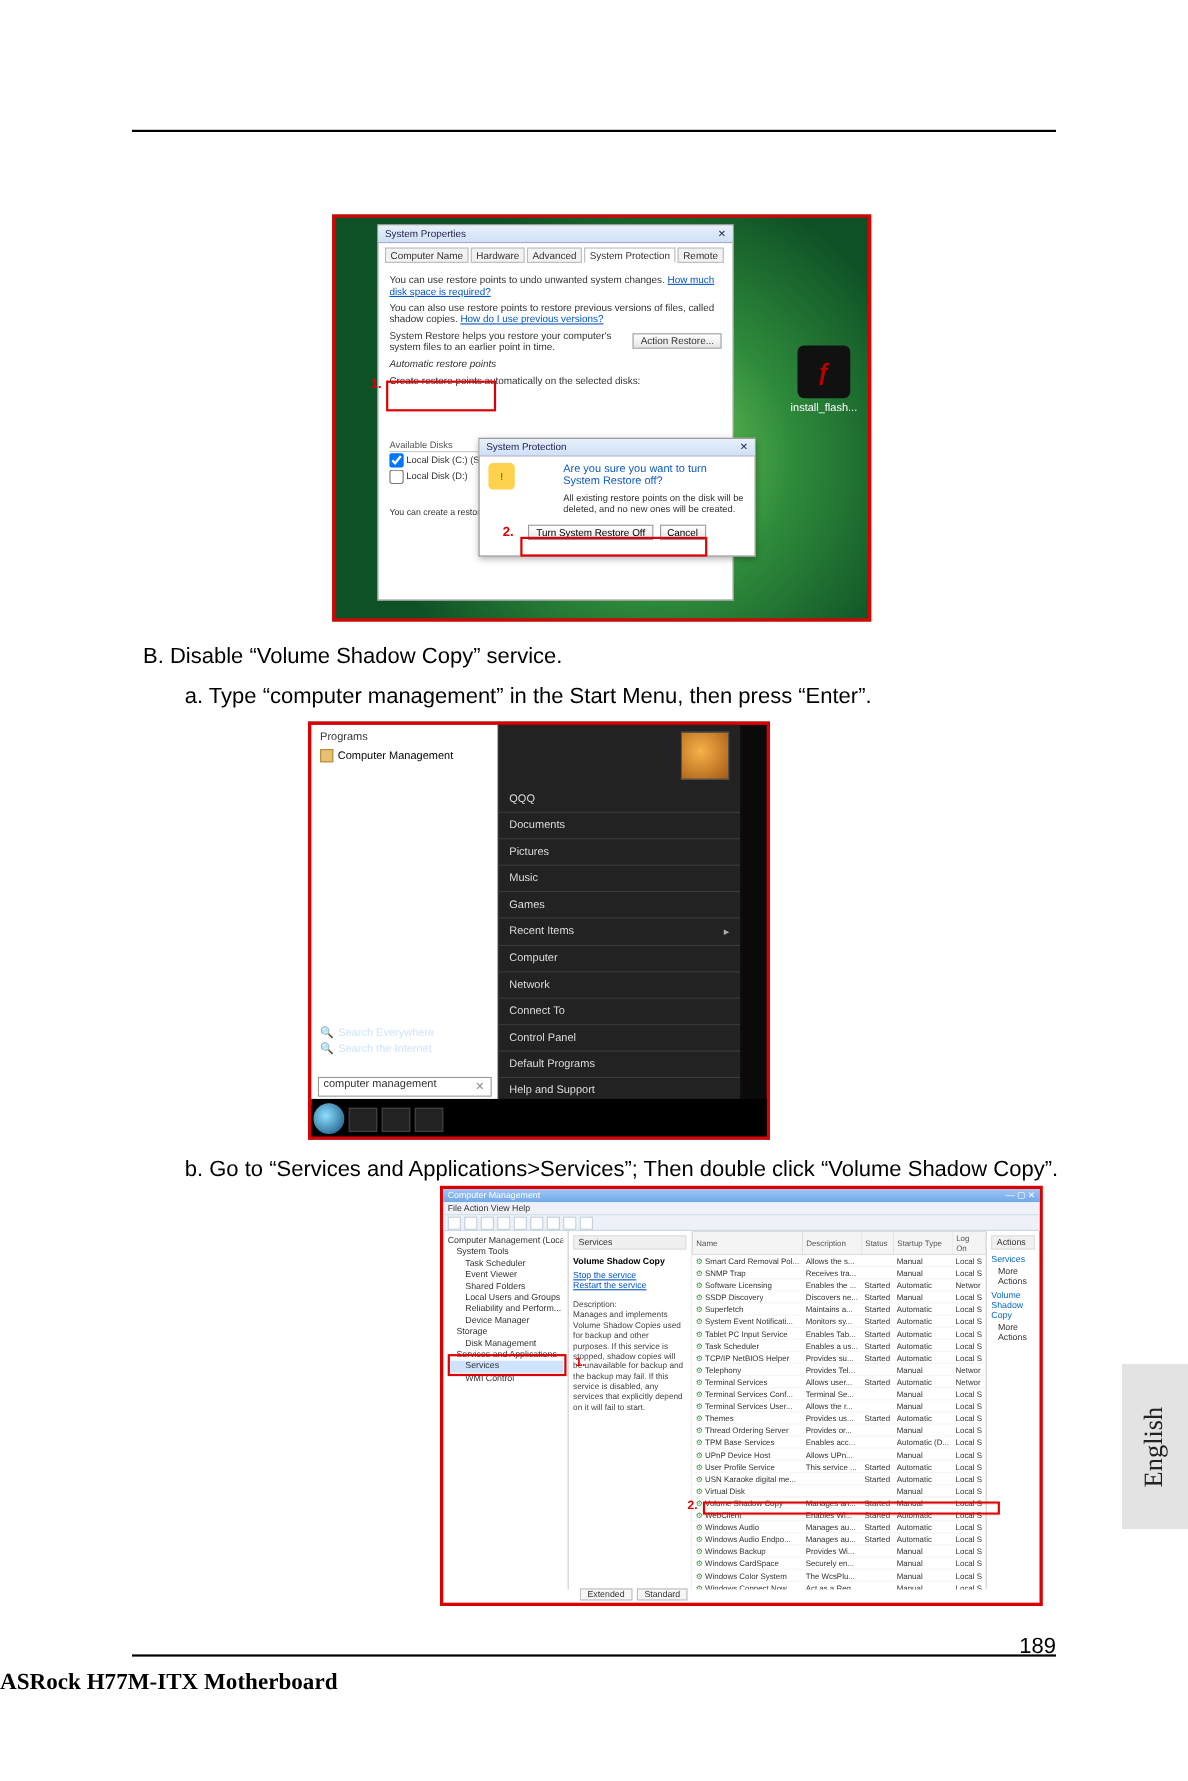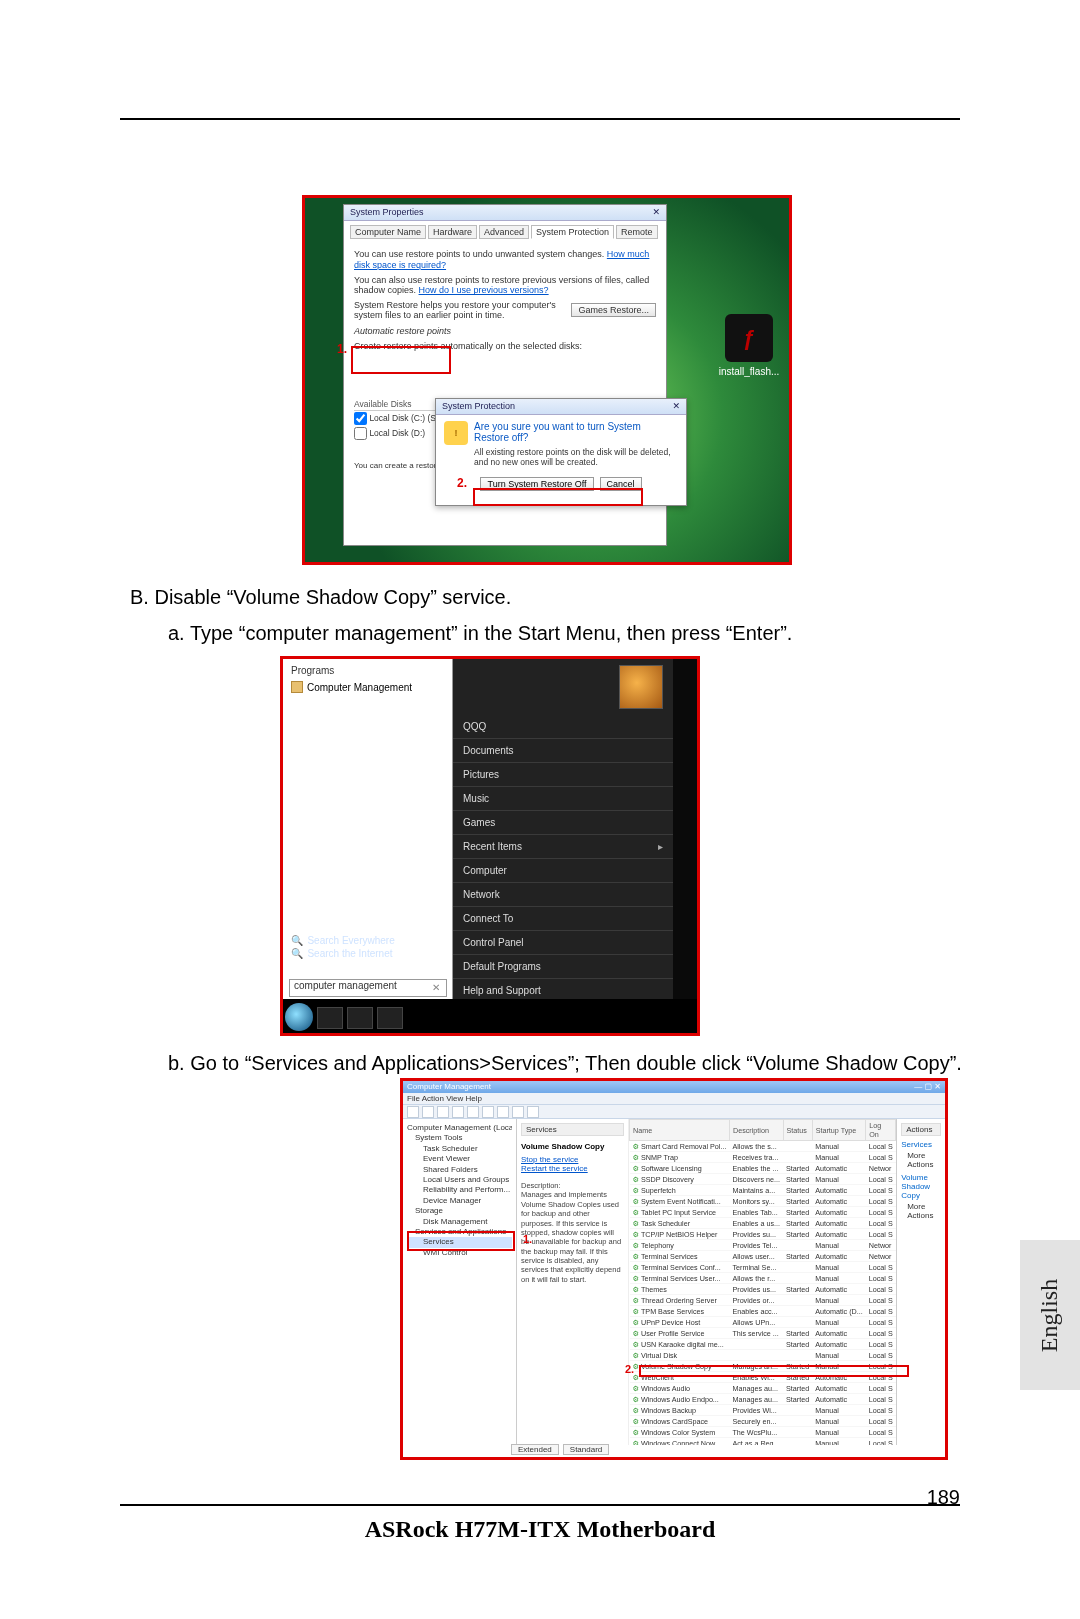--- a/index.html
+++ b/index.html
@@ -55,21 +55,21 @@
   .shot1 .callout1-label {
     position:absolute; left:32px; top:144px; color:#d00; font-size:12px; font-weight:bold;
   }
   .shot1 .popup {
     position: absolute; left: 130px; top: 200px; width: 252px; height: 108px;
     background:#fff; border:1px solid #888; box-shadow: 0 2px 6px rgba(0,0,0,.3);
   }
   .popup .ptitle { height:16px; background:linear-gradient(#e8f0fb,#cfe0f6); border-bottom:1px solid #aac; font-size:9px; padding:2px 6px; color:#225; display:flex; justify-content:space-between;}
   .popup .pbody { display:flex; gap:6px; padding:6px 8px; font-size:9px; }
   .popup .picon { width:24px; height:24px; background:#ffd24d; border-radius:4px; display:flex;align-items:center;justify-content:center;color:#a66b00;font-weight:bold;}
-  .popup .pmain { flex:1; }
+  .popup .pmain { flex:1;margin-left:38px; }
   .popup .pmain .q { color:#0a59c4; font-size:10px; margin-bottom:4px;}
   .popup .pmain .d { color:#333; font-size:8.5px; line-height:1.2;}
   .popup .pbtns { display:flex; gap:6px; justify-content:center; padding:4px 8px 6px; }
   .shot1 .callout2 {
     position:absolute; left:168px; top:290px; width:170px; height:18px; border:2px solid #d00;
   }
   .shot1 .callout2-label {
     position:absolute; left:152px; top:278px; color:#d00; font-size:12px; font-weight:bold;
   }
 
@@ -157,37 +157,37 @@
   .shot3 .vsc-row-callout {
     position:absolute; left:236px; top:284px; width:270px; height:12px; border:2px solid #d00;
   }
   .shot3 .vsc-row-label {
     position:absolute; left:222px; top:282px; color:#d00; font-size:11px; font-weight:bold;
   }
   .shot3 .actions { width:72px; padding:4px; font-size:8px; }
   .shot3 .actions .ahdr { background:#f0f0f0; border:1px solid #ddd; padding:1px 4px; margin-bottom:4px; }
   .shot3 .actions .agrp { color:#06c; margin:4px 0 2px;}
   .shot3 .actions .aitem { color:#333; padding-left:6px;}
-  .shot3 .tabsbottom { position:absolute; left:108px; bottom:2px; display:flex; gap:4px; font-size:8px;}
+  .shot3 .tabsbottom { position:absolute; left:124px; bottom:2px; display:flex; gap:4px; font-size:8px;}
   .shot3 .tabsbottom .tb { border:1px solid #bbb; padding:0 6px; background:#f6f6f6;}
 
   
   .lang-tab {
     position:absolute; right:0; top:1240px; width:60px; height:150px;
     background:#e3e3e3; display:flex; align-items:center; justify-content:center;
   }
   .lang-tab span {
     transform: rotate(-90deg);
     font-family: "Times New Roman", serif;
     font-size:24px; color:#222;
   }
 
   
   .page-num { position:absolute; right:120px; top:1486px; font-size:20px; }
-  .footer-title { position:absolute; left:0; width:1080px; top:1516px; text-align:center; font-family:"Times New Roman",serif; font-size:24px; font-weight:bold; }
+  .footer-title { position:absolute; left:0; width:1080px; top:1516px; text-align:left; font-family:"Times New Roman",serif; font-size:21px; font-weight:bold; }
 </style>
 </head>
 <body>
 
 <div class="toprule"></div>
 
 <div class="shot1">
   <div class="desktop-grad"></div>
   <div class="flash-icon">ƒ</div>
   <div class="flash-label">install_flash...</div>
@@ -202,21 +202,21 @@
       <span class="tab">Hardware</span>
       <span class="tab">Advanced</span>
       <span class="tab active">System Protection</span>
       <span class="tab">Remote</span>
     </div>
     <div class="body">
       <p><span>You can use restore points to undo unwanted system changes. </span><a href="#">How much disk space is required?</a></p>
       <p><span>You can also use restore points to restore previous versions of files, called shadow copies. </span><a href="#">How do I use previous versions?</a></p>
       <div class="row">
         <span style="flex:1;padding-right:6px;">System Restore helps you restore your computer's system files to an earlier point in time.</span>
-        <span class="btn">Games Restore...</span>
+        <span class="btn">Action Restore...</span>
       </div>
       <p style="margin-top:6px;font-style:italic;">Automatic restore points</p>
       <p>Create restore points automatically on the selected disks:</p>
       <div class="disks">
         <div class="disks-head">
           <span>Available Disks</span>
           <span>Most recent restore point</span>
         </div>
         <div class="disks-row">
           <span><input type="checkbox" checked="" style="vertical-align: middle;"> <span>Local Disk (C:) (System)</span></span>

